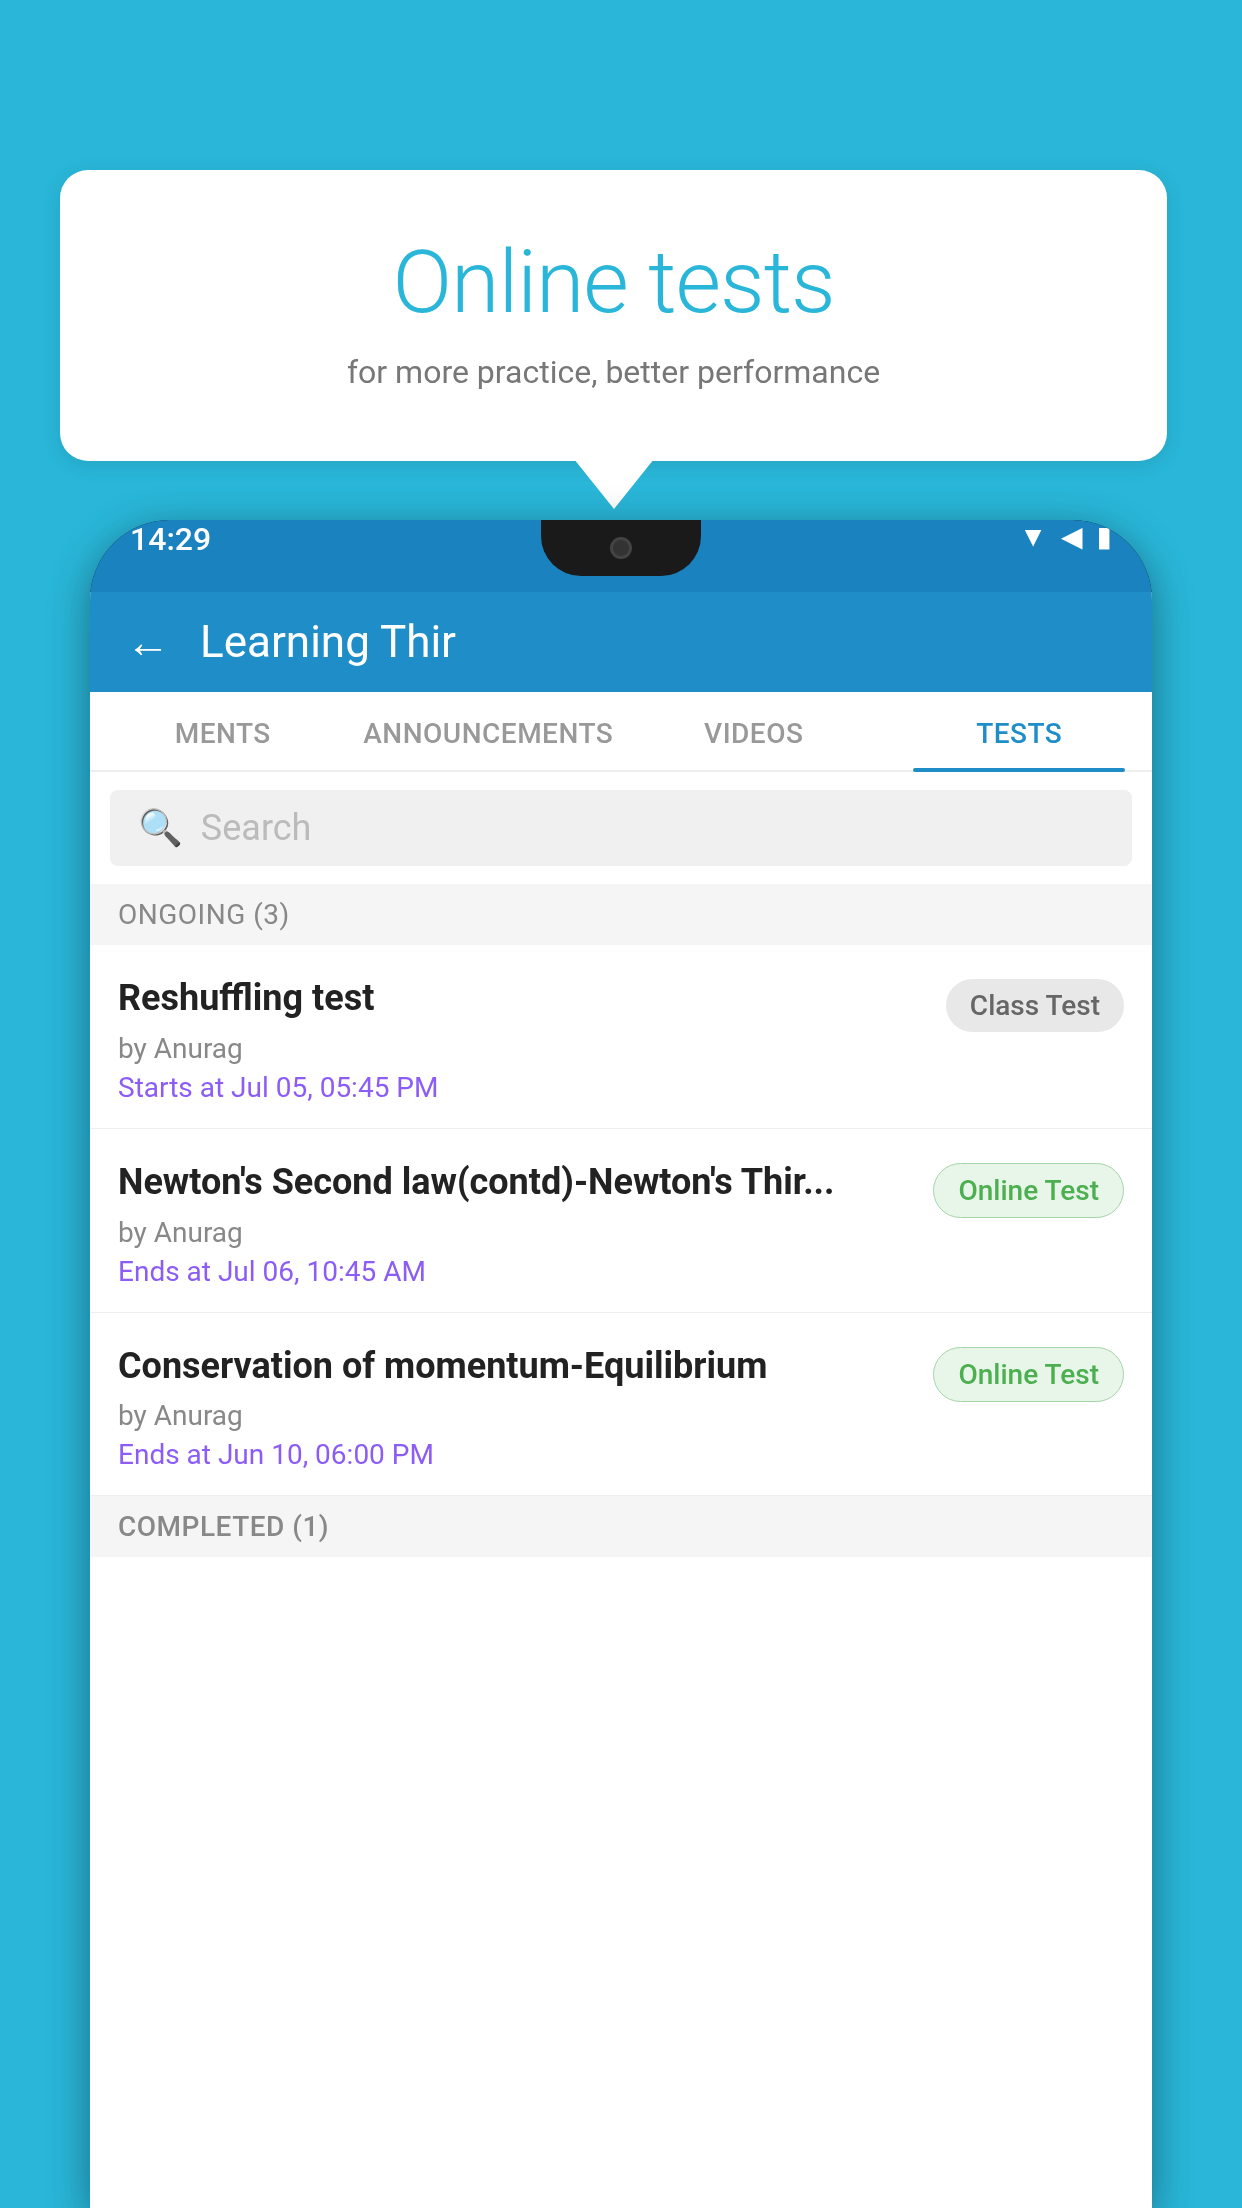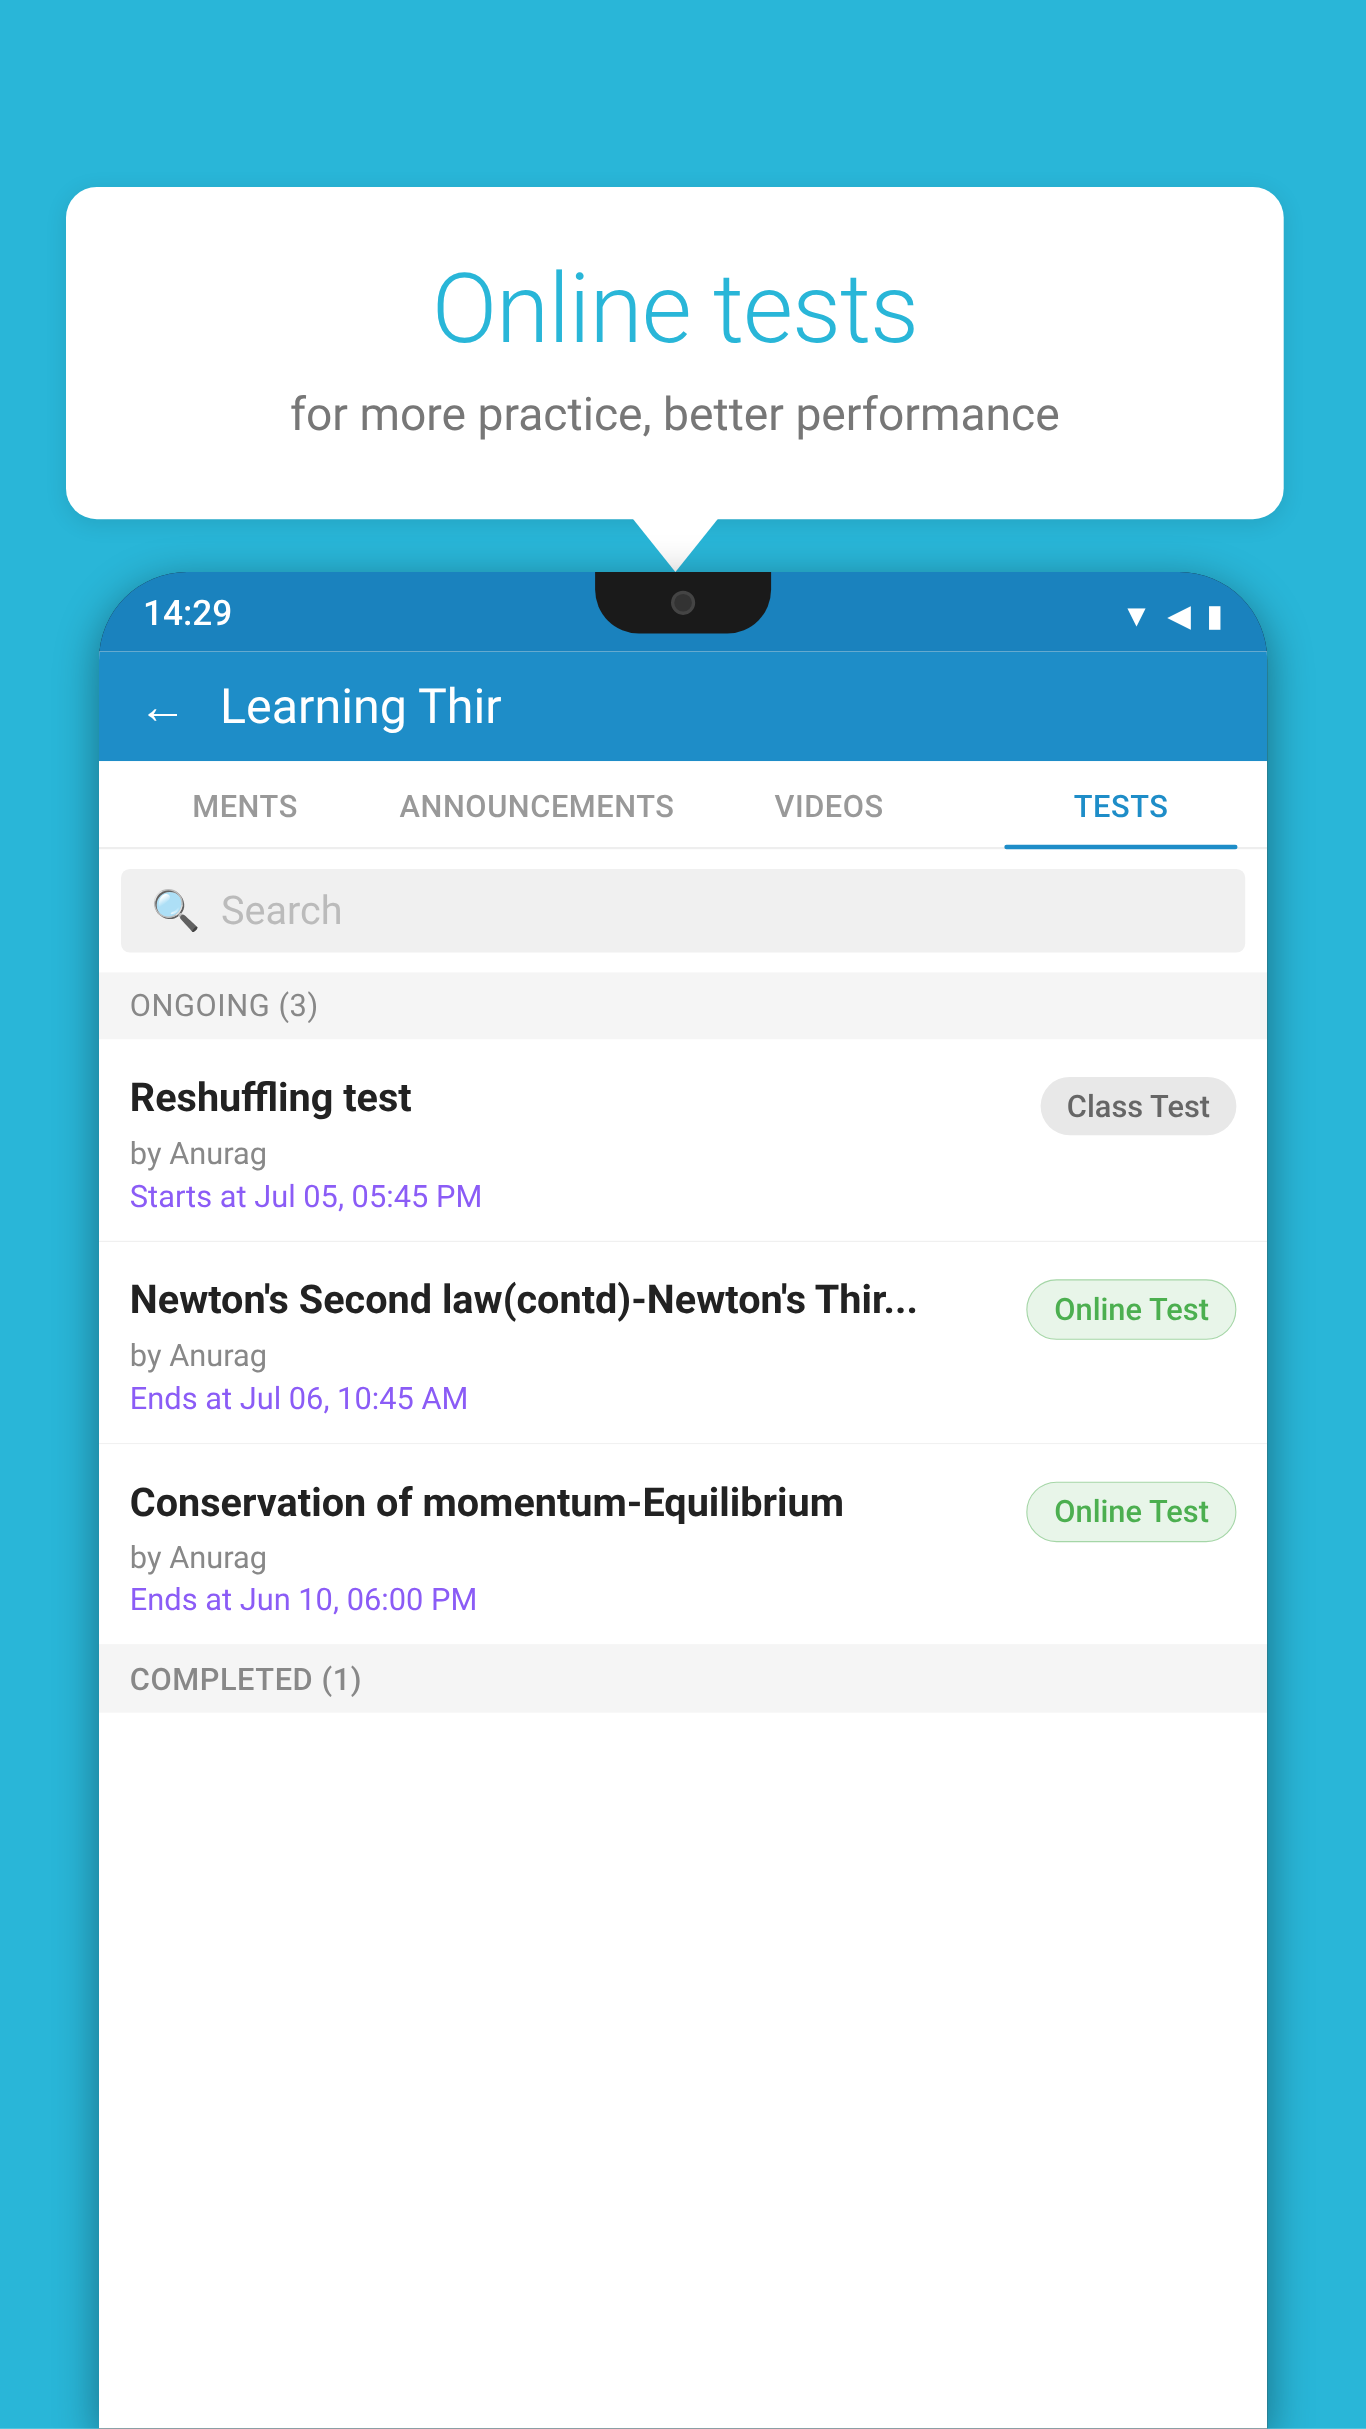--- a/index.html
+++ b/index.html
@@ -38,21 +38,21 @@
       border-top: 50px solid white;
     }
     .bubble-title {
       font-size: 88px;
       color: #29b6d8;
       font-weight: 300;
       letter-spacing: -1px;
       margin-bottom: 20px;
     }
     .bubble-subtitle {
-      font-size: 42px;
+      font-size: 32px;
       color: #777;
       font-weight: 400;
     }
 
     
     .phone-frame {
       position: absolute;
       top: 520px;
       left: 90px;
       right: 90px;
@@ -61,23 +61,23 @@
       border-radius: 80px 80px 0 0;
       box-shadow: 0 10px 40px rgba(0,0,0,0.4);
       overflow: hidden;
     }
 
     
     .status-bar {
       background: #1a82be;
       height: 72px;
       display: flex;
-      align-items: flex-end;
+      align-items: flex-start;
       justify-content: space-between;
-      padding: 16px 40px;
+      padding: 0 40px;
     }
     .status-time {
       color: white;
       font-size: 32px;
       font-weight: 500;
     }
     .status-icons {
       display: flex;
       align-items: center;
       gap: 14px;

